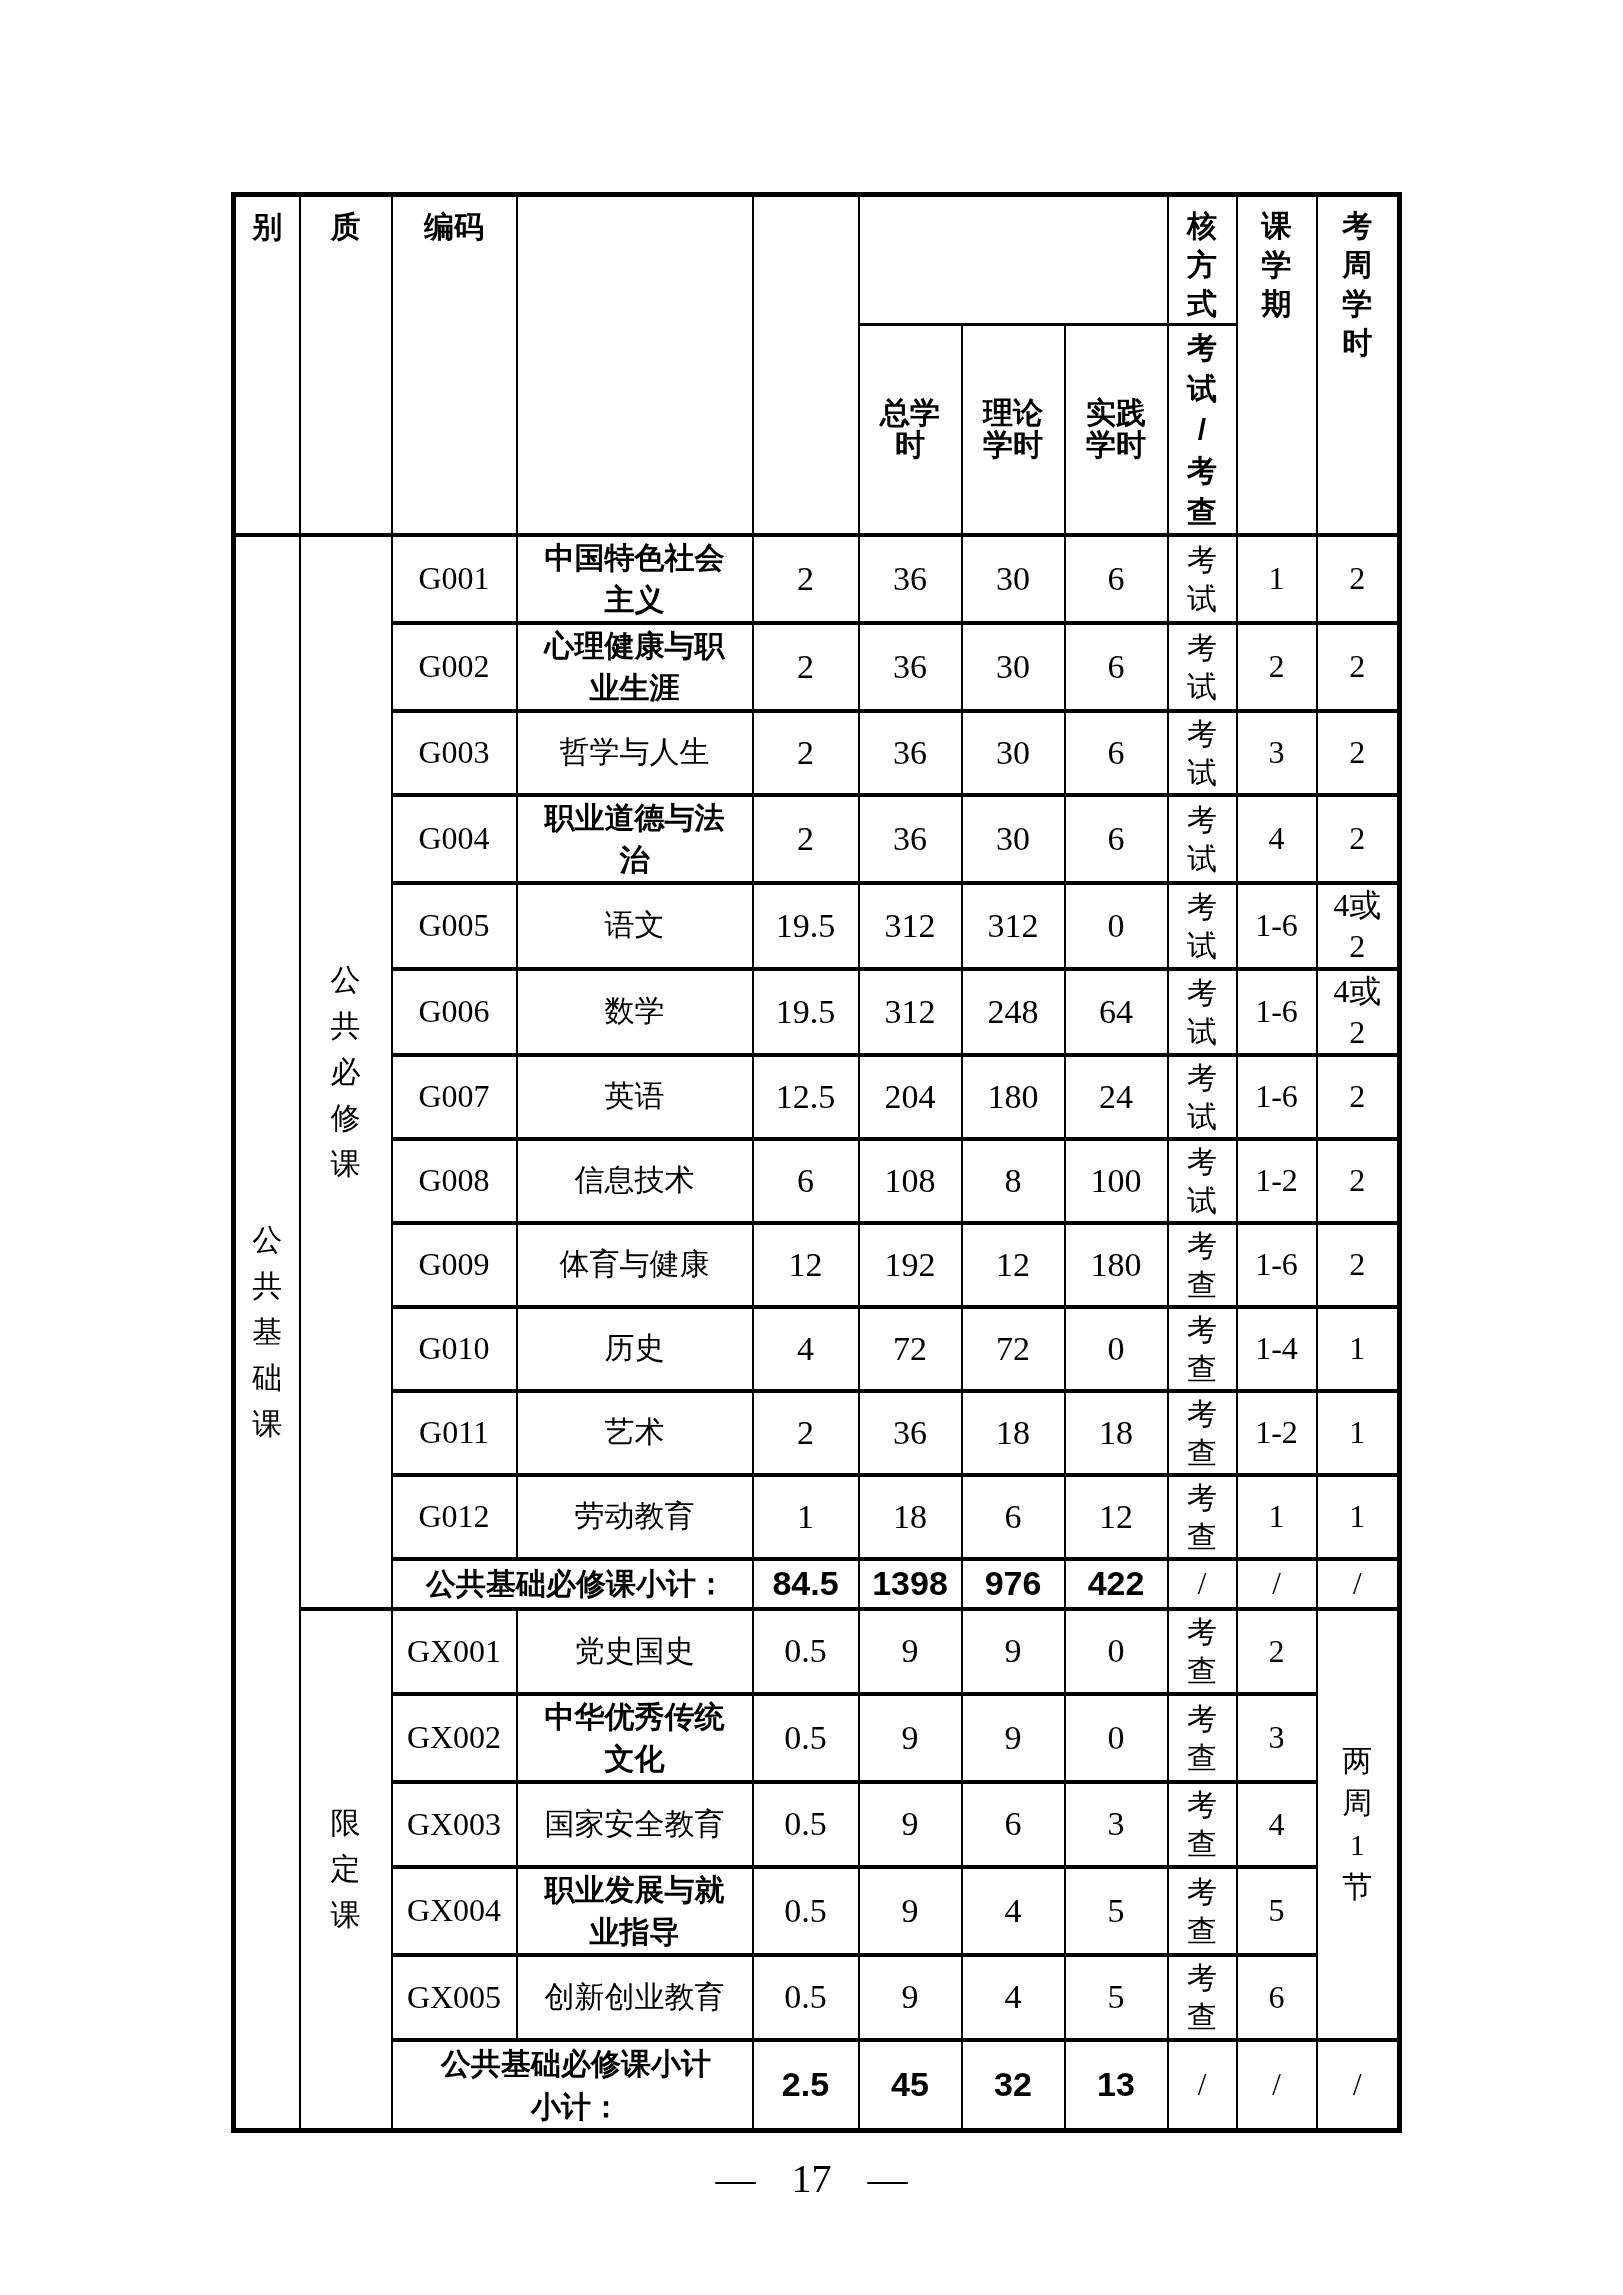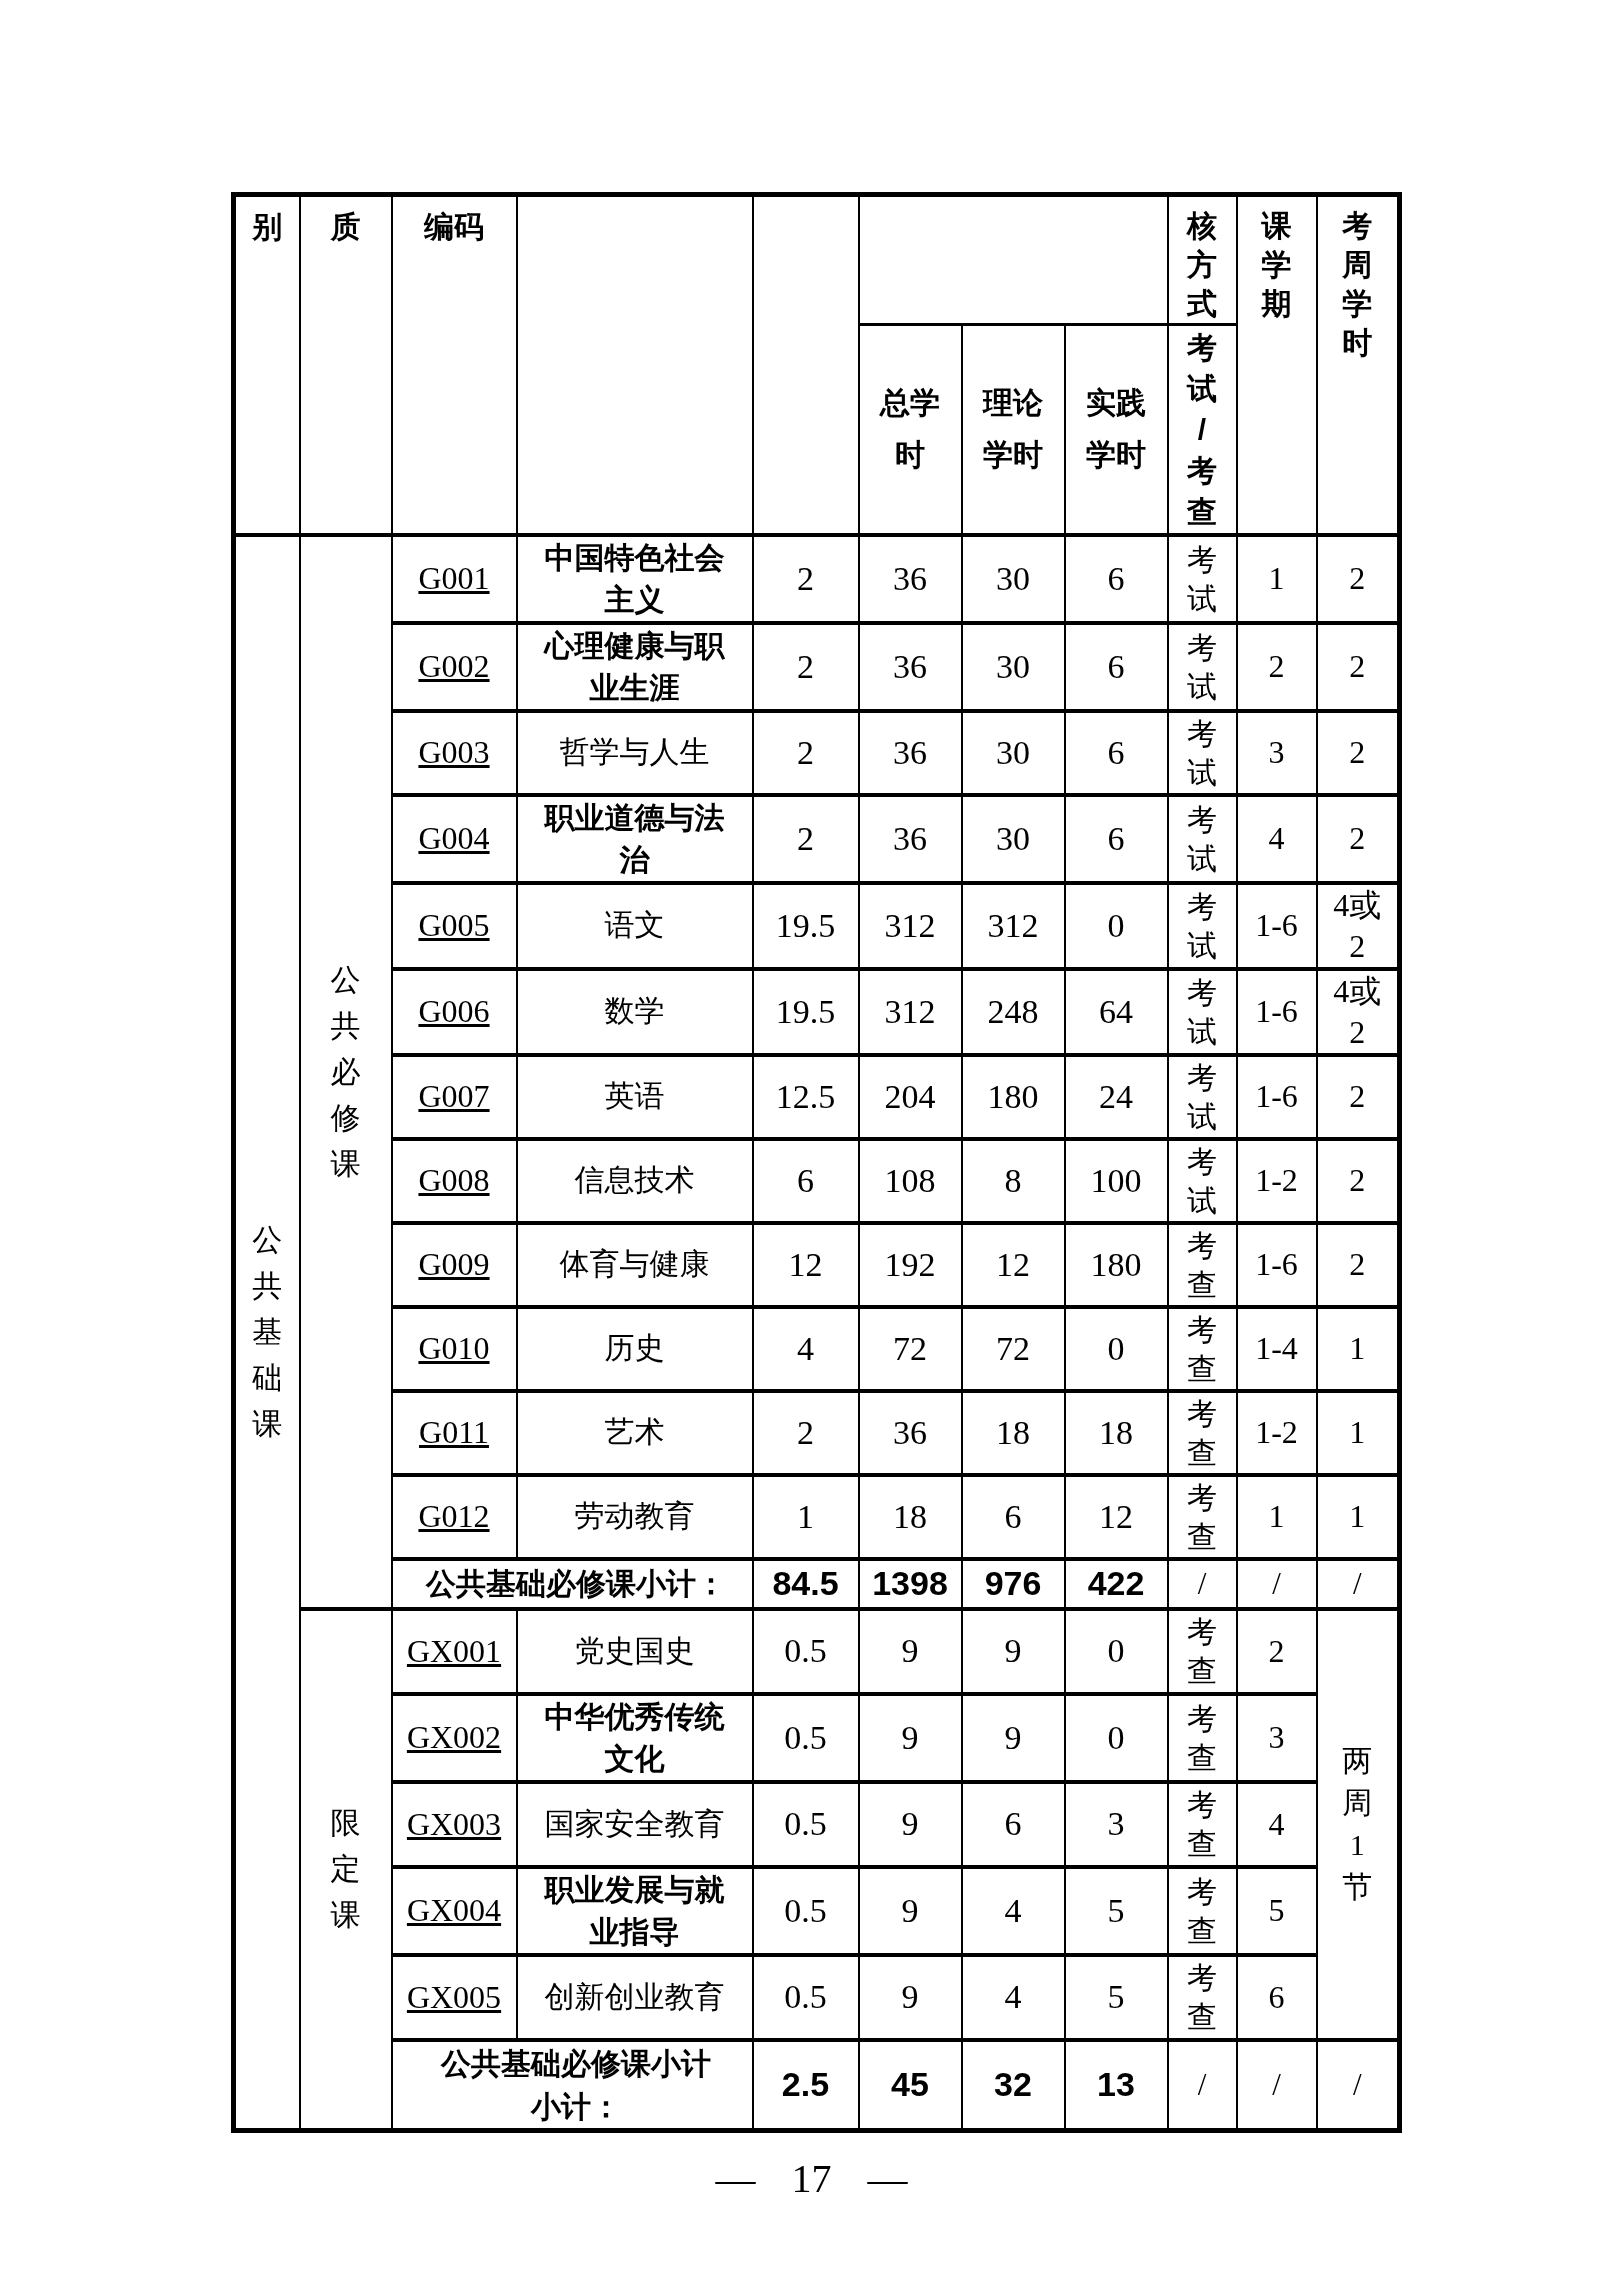--- a/index.html
+++ b/index.html
@@ -51,31 +51,31 @@
   }
   td.split { border-bottom-width: 3.1px; }
   
   .pre { white-space: pre-line; }
   td.v-hdr {
     vertical-align: top;
     padding-top: 9.2px;
     line-height: 39px;
   }
   td.v-assess-hdr { line-height: 41px; }
-  td.subhdr { line-height: 52px; }
+  td.subhdr { line-height: 32px; }
   td.v-side {
     line-height: 46px;
     font-size: 30px;
   }
   td.v-note { line-height: 42px; }
   td.v-assess { line-height: 39px; }
   td.name2 { line-height: 42px; font-weight: bold; }
   
   td.num  { font-size: 34px; }
-  td.code { font-size: 32px; text-decoration: underline; }
+  td.code { font-size: 32px; }
   td.sem  { font-size: 32px; }
   td.wk   { font-size: 32px; line-height: 41px; }
   
   td.sub-label {
     font-family: "Liberation Sans", "DejaVu Sans", sans-serif;
     font-weight: 700;
     font-size: 30px;
     line-height: 43px;
     padding-left: 8px;
   }

